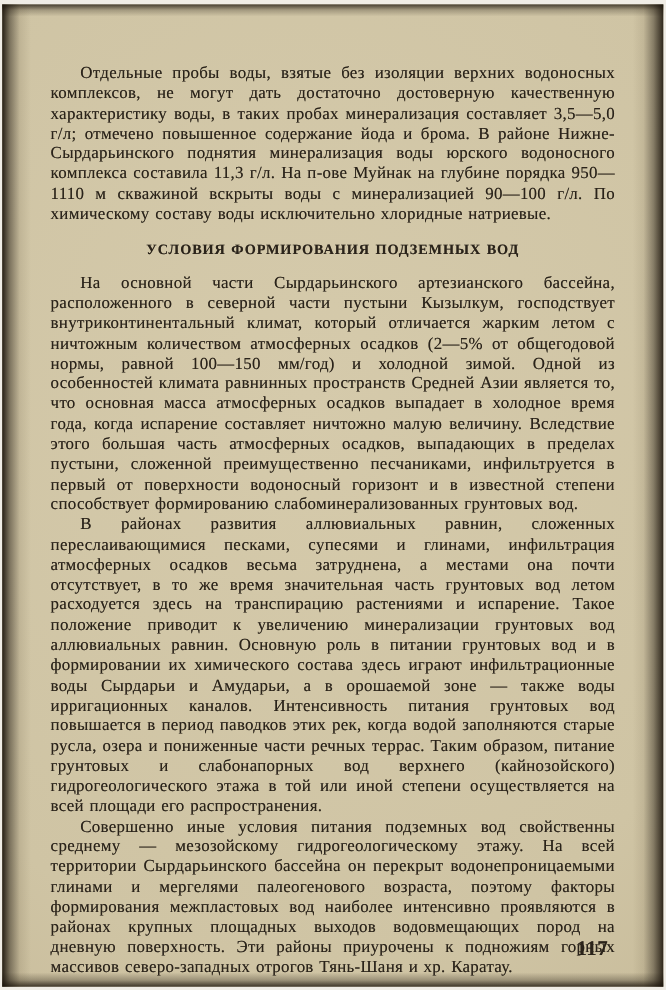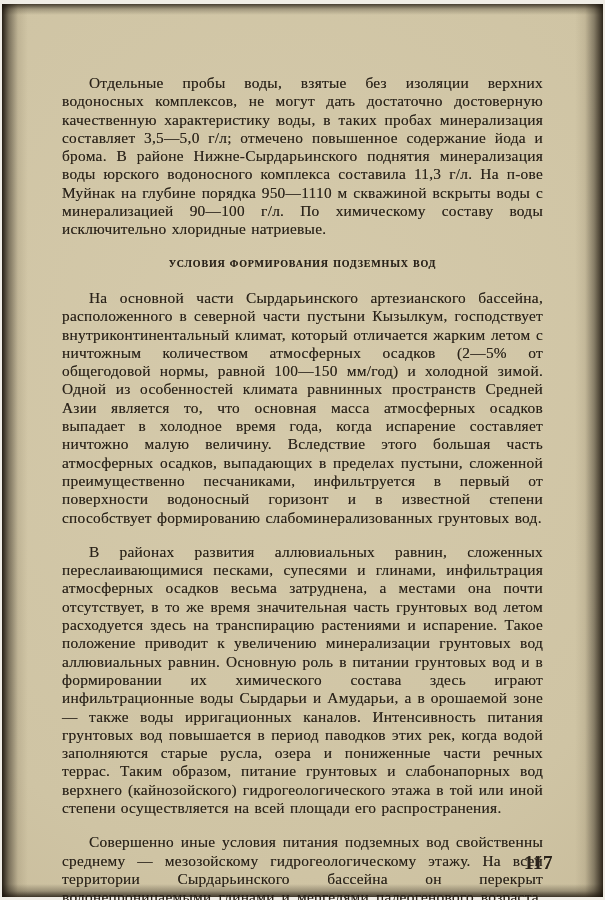--- a/index.html
+++ b/index.html
@@ -39,28 +39,28 @@
     width: 513px;
     color: var(--ink, #2a231a);
     font-size: 15.4px;
     line-height: 18.3px;
     text-align: justify;
     letter-spacing: 0.25px;
     word-spacing: 1px;
     text-shadow: 0 0 0.5px rgba(42,35,26,0.55);
   }
   .body-par {
-    margin: 16px;
+    margin: 0;
     text-indent: 27px;
   }
   .section-heading {
     margin: 14px 0 12px 0;
     text-align: center;
     text-indent: 0;
-    font-size: 10px;
+    font-size: 13px;
     font-weight: bold;
     letter-spacing: 0.8px;
   }
   .page-number {
     position: absolute;
     right: 50px;
     bottom: 23px;
     color: var(--ink, #2a231a);
     font-size: 19px;
     font-weight: bold;

